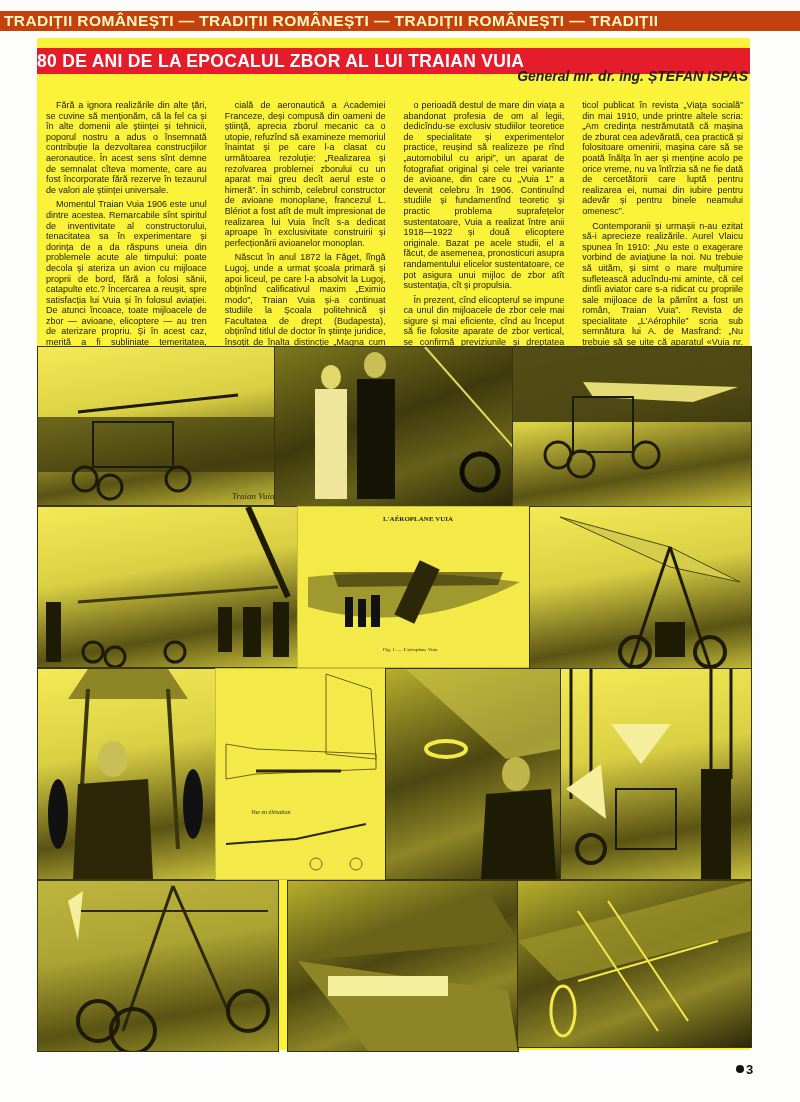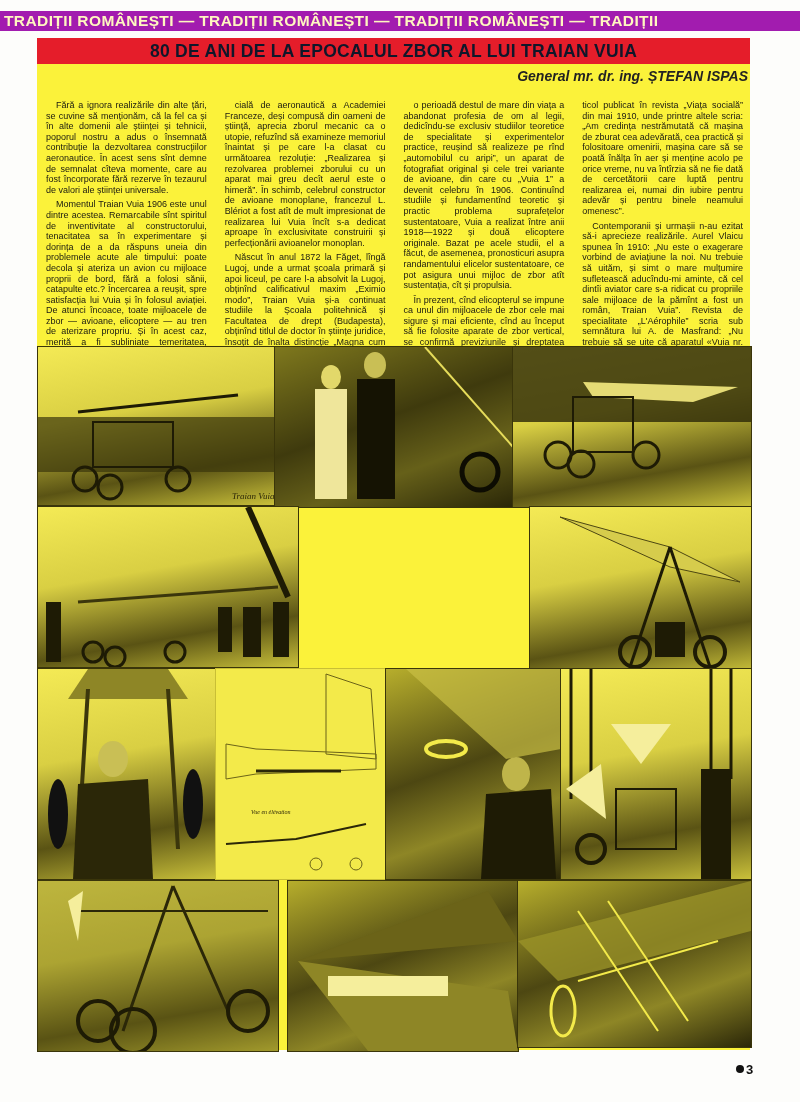--- a/index.html
+++ b/index.html
@@ -3,32 +3,32 @@
 <meta charset="utf-8">
 <style>
   html, body { margin: 0; padding: 0; }
   body {
     width: 800px; height: 1102px; background: #fdfdfb;
     position: relative; overflow: hidden;
     font-family: "Liberation Sans", sans-serif;
   }
   .banner {
     position: absolute; left: 0; top: 11px; width: 800px; height: 20px;
-    background: #a21caf; color: #fff7c0;
+    background: #c2410c; color: #fff7c0;
     font-family: "Liberation Sans", sans-serif; font-weight: bold;
     font-size: 15.5px; letter-spacing: 0.4px; line-height: 20px;
     white-space: nowrap; overflow: hidden; padding-left: 4px; box-sizing: border-box;
   }
   .page {
     position: absolute; left: 37px; top: 38px; width: 713px; height: 1012px;
     background: #fbf23a;
   }
   .title-bar {
-    position: absolute; left: 37px; top: 38px; width: 713px; height: 26px;
-    background: #e51d2a; color: #0f172a; text-align: center;
+    position: absolute; left: 37px; top: 48px; width: 713px; height: 26px;
+    background: #e51d2a; color: #ffffff; 
     font-weight: bold; font-size: 17.5px; line-height: 26px; letter-spacing: 0.3px;
   }
   .author {
     position: absolute; right: 52px; top: 68px; font-size: 14px;
     font-weight: bold; font-style: italic; color: #222;
   }
   .columns {
     position: absolute; left: 42px; top: 96px; width: 705px; height: 250px;
     display: flex; gap: 10px;
   }
@@ -122,20 +122,32 @@
       <line x1="210" y1="0" x2="250" y2="90" stroke="#1e1b05" stroke-width="6"></line>
       <line x1="40" y1="95" x2="240" y2="80" stroke="#3b360c" stroke-width="3"></line>
       <rect x="8" y="95" width="15" height="60" fill="#1e1b05"></rect>
       <rect x="180" y="100" width="14" height="45" fill="#1e1b05"></rect>
       <rect x="205" y="100" width="18" height="50" fill="#1e1b05"></rect>
       <rect x="235" y="95" width="16" height="55" fill="#1e1b05"></rect>
       <circle cx="55" cy="145" r="10" fill="none" stroke="#1e1b05" stroke-width="3"></circle>
       <circle cx="77" cy="150" r="10" fill="none" stroke="#1e1b05" stroke-width="3"></circle>
       <circle cx="137" cy="145" r="10" fill="none" stroke="#1e1b05" stroke-width="3"></circle>
     </svg>
+  </div>
+  <div class="ph drawing" style="left:260px;top:160px;width:232px;height:160px;">
+    <svg viewBox="0 0 232 160" preserveAspectRatio="none">
+      <path d="M10 100 Q116 130 222 75 Q116 60 10 70 Z" fill="#4d4712" opacity="0.5"></path>
+      <path d="M35 65 L205 65 L200 78 L40 80 Z" fill="#2b2708" opacity="0.6"></path>
+      <rect x="108" y="55" width="22" height="60" fill="#2b2708" transform="rotate(25 119 85)"></rect>
+      <rect x="47" y="90" width="8" height="30" fill="#111"></rect>
+      <rect x="60" y="92" width="8" height="28" fill="#111"></rect>
+      <rect x="73" y="88" width="9" height="32" fill="#111"></rect>
+    </svg>
+    <div class="cap" style="left:85px;top:8px;font-size:7px;font-weight:bold;">L'AÉROPLANE VUIA</div>
+    <div class="cap" style="left:85px;top:140px;font-size:5px;">Fig. 1. — L'aéroplane Vuia</div>
   </div>
   <div class="ph light" style="left:492px;top:160px;width:221px;height:165px;">
     <svg viewBox="0 0 221 165" preserveAspectRatio="none">
       <path d="M30 10 L140 60 L210 75 L140 40 Z" fill="#d6cc4c" stroke="#4d4712"></path>
       <line x1="140" y1="40" x2="100" y2="160" stroke="#1e1b05" stroke-width="3"></line>
       <line x1="140" y1="40" x2="180" y2="160" stroke="#1e1b05" stroke-width="3"></line>
       <circle cx="105" cy="145" r="15" fill="none" stroke="#1e1b05" stroke-width="4"></circle>
       <circle cx="180" cy="145" r="15" fill="none" stroke="#1e1b05" stroke-width="4"></circle>
       <rect x="125" y="115" width="30" height="35" fill="#1e1b05"></rect>
     </svg>

